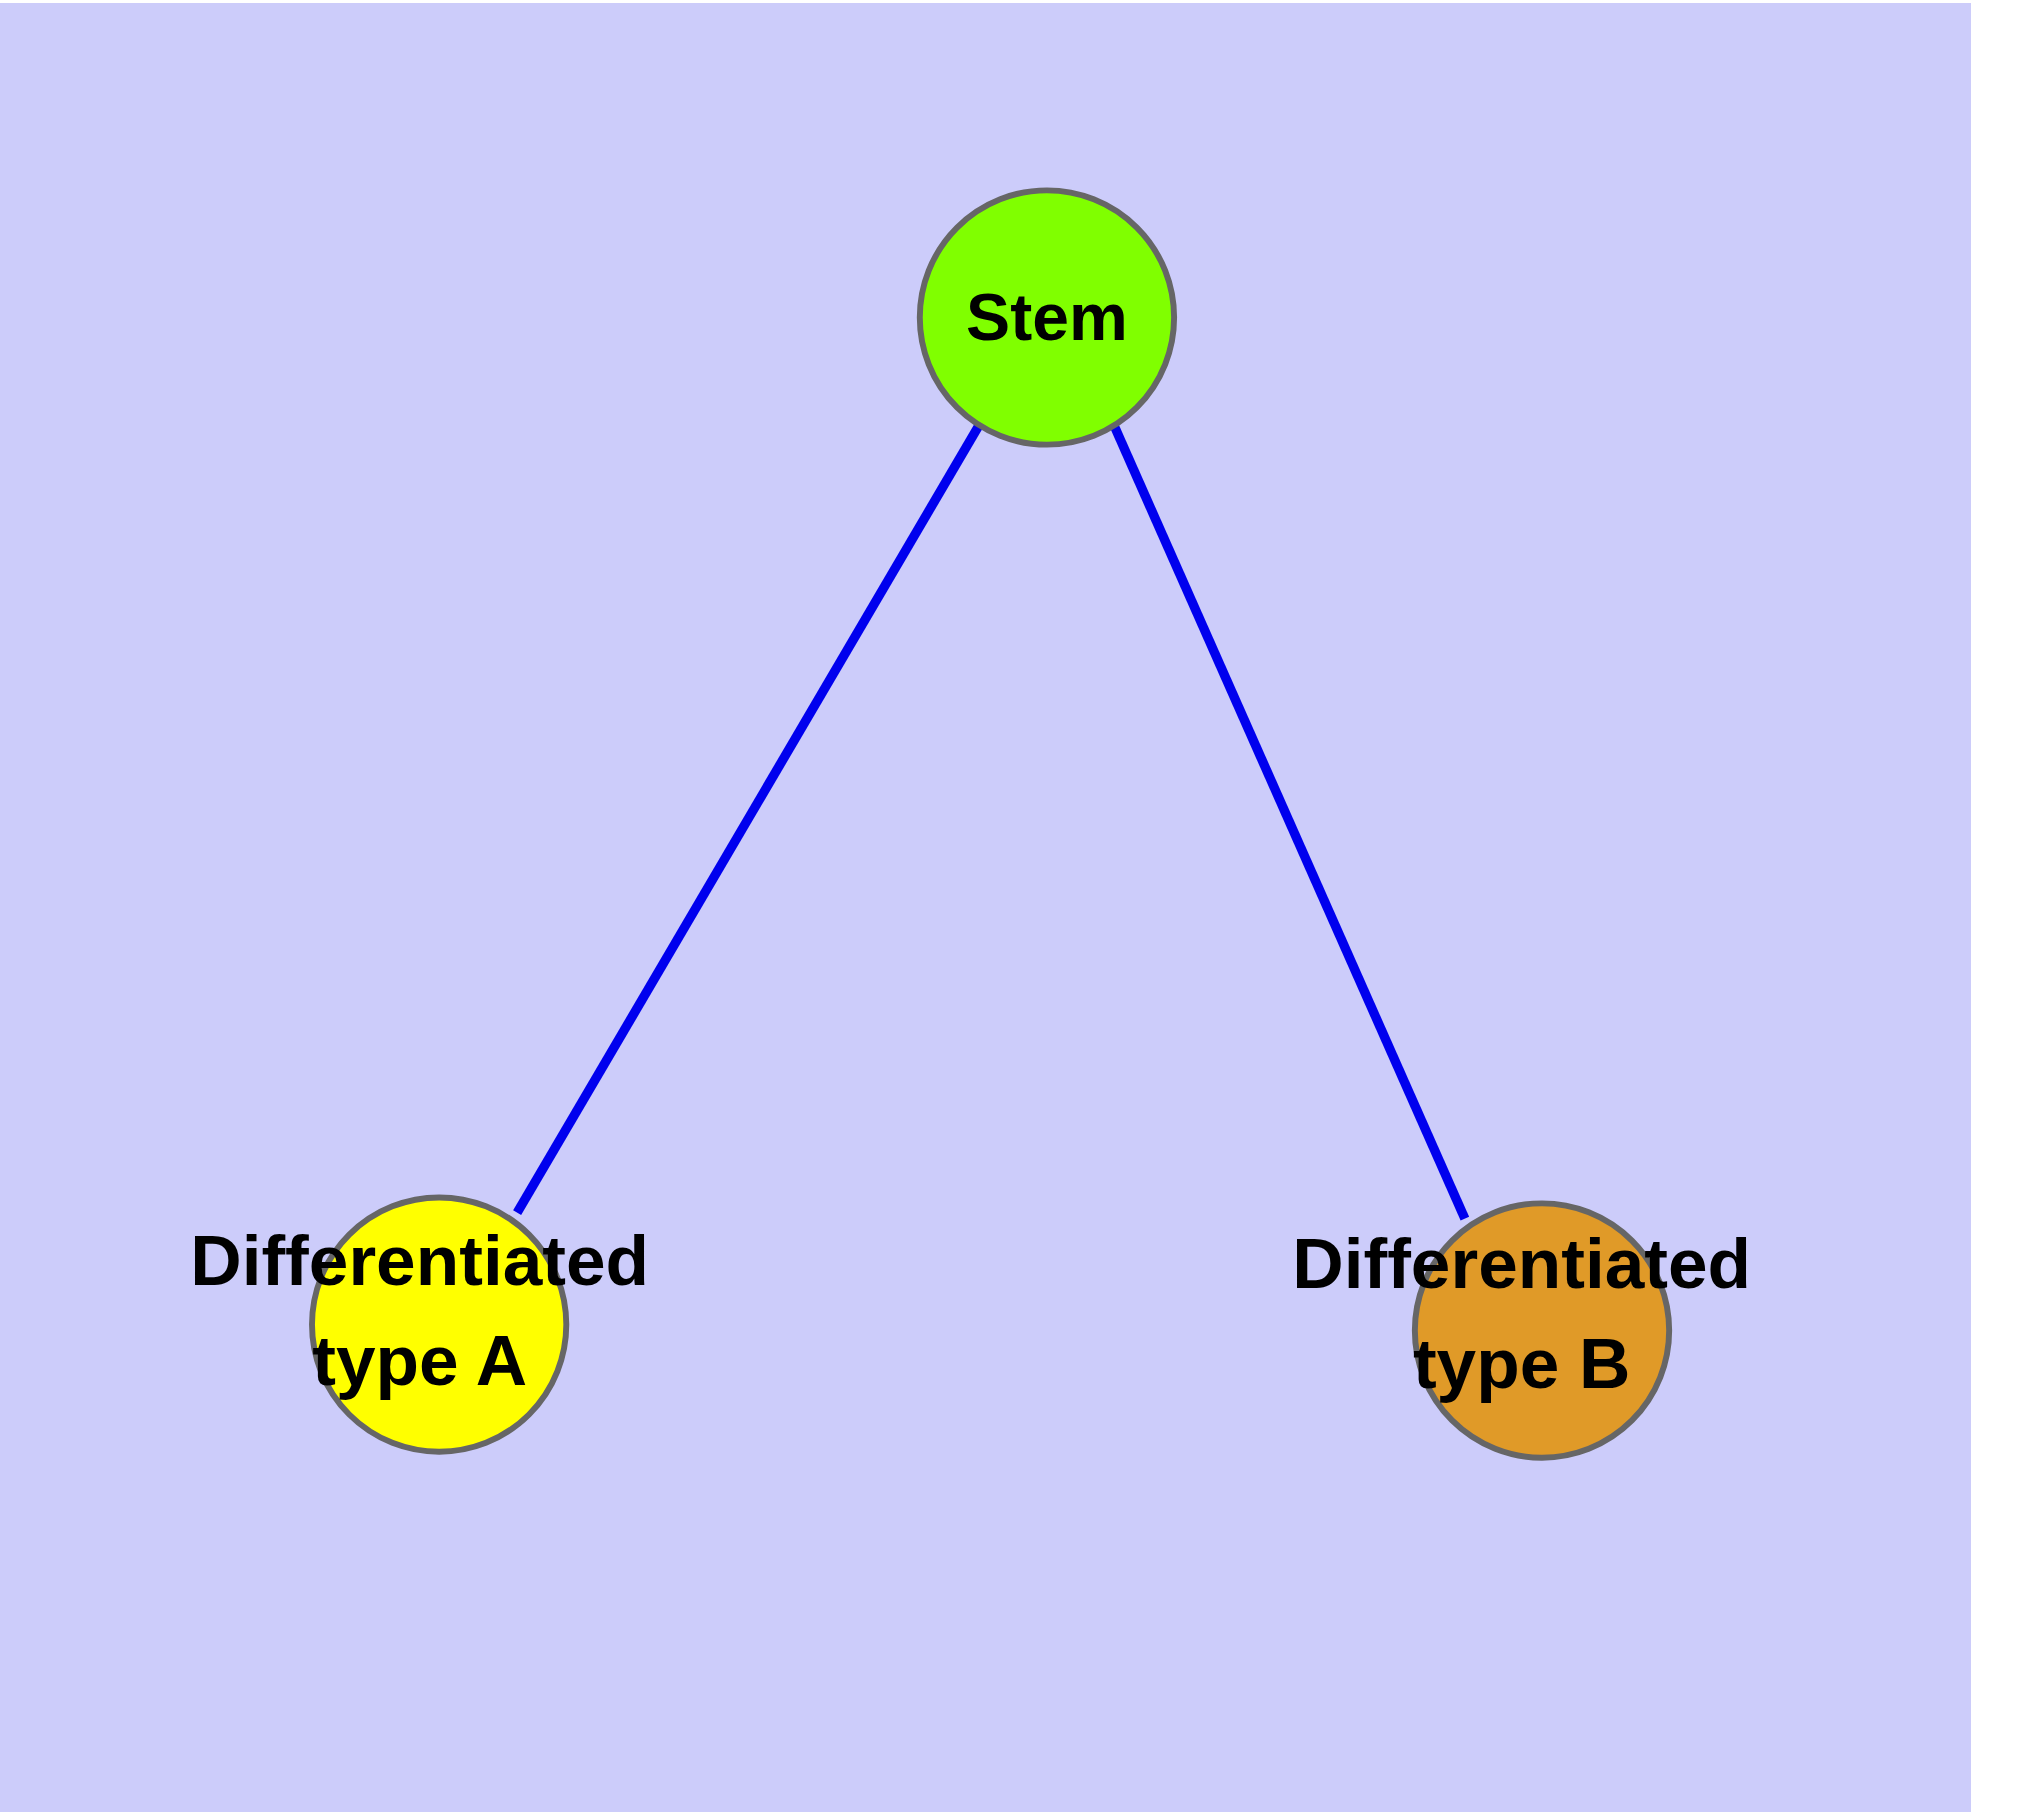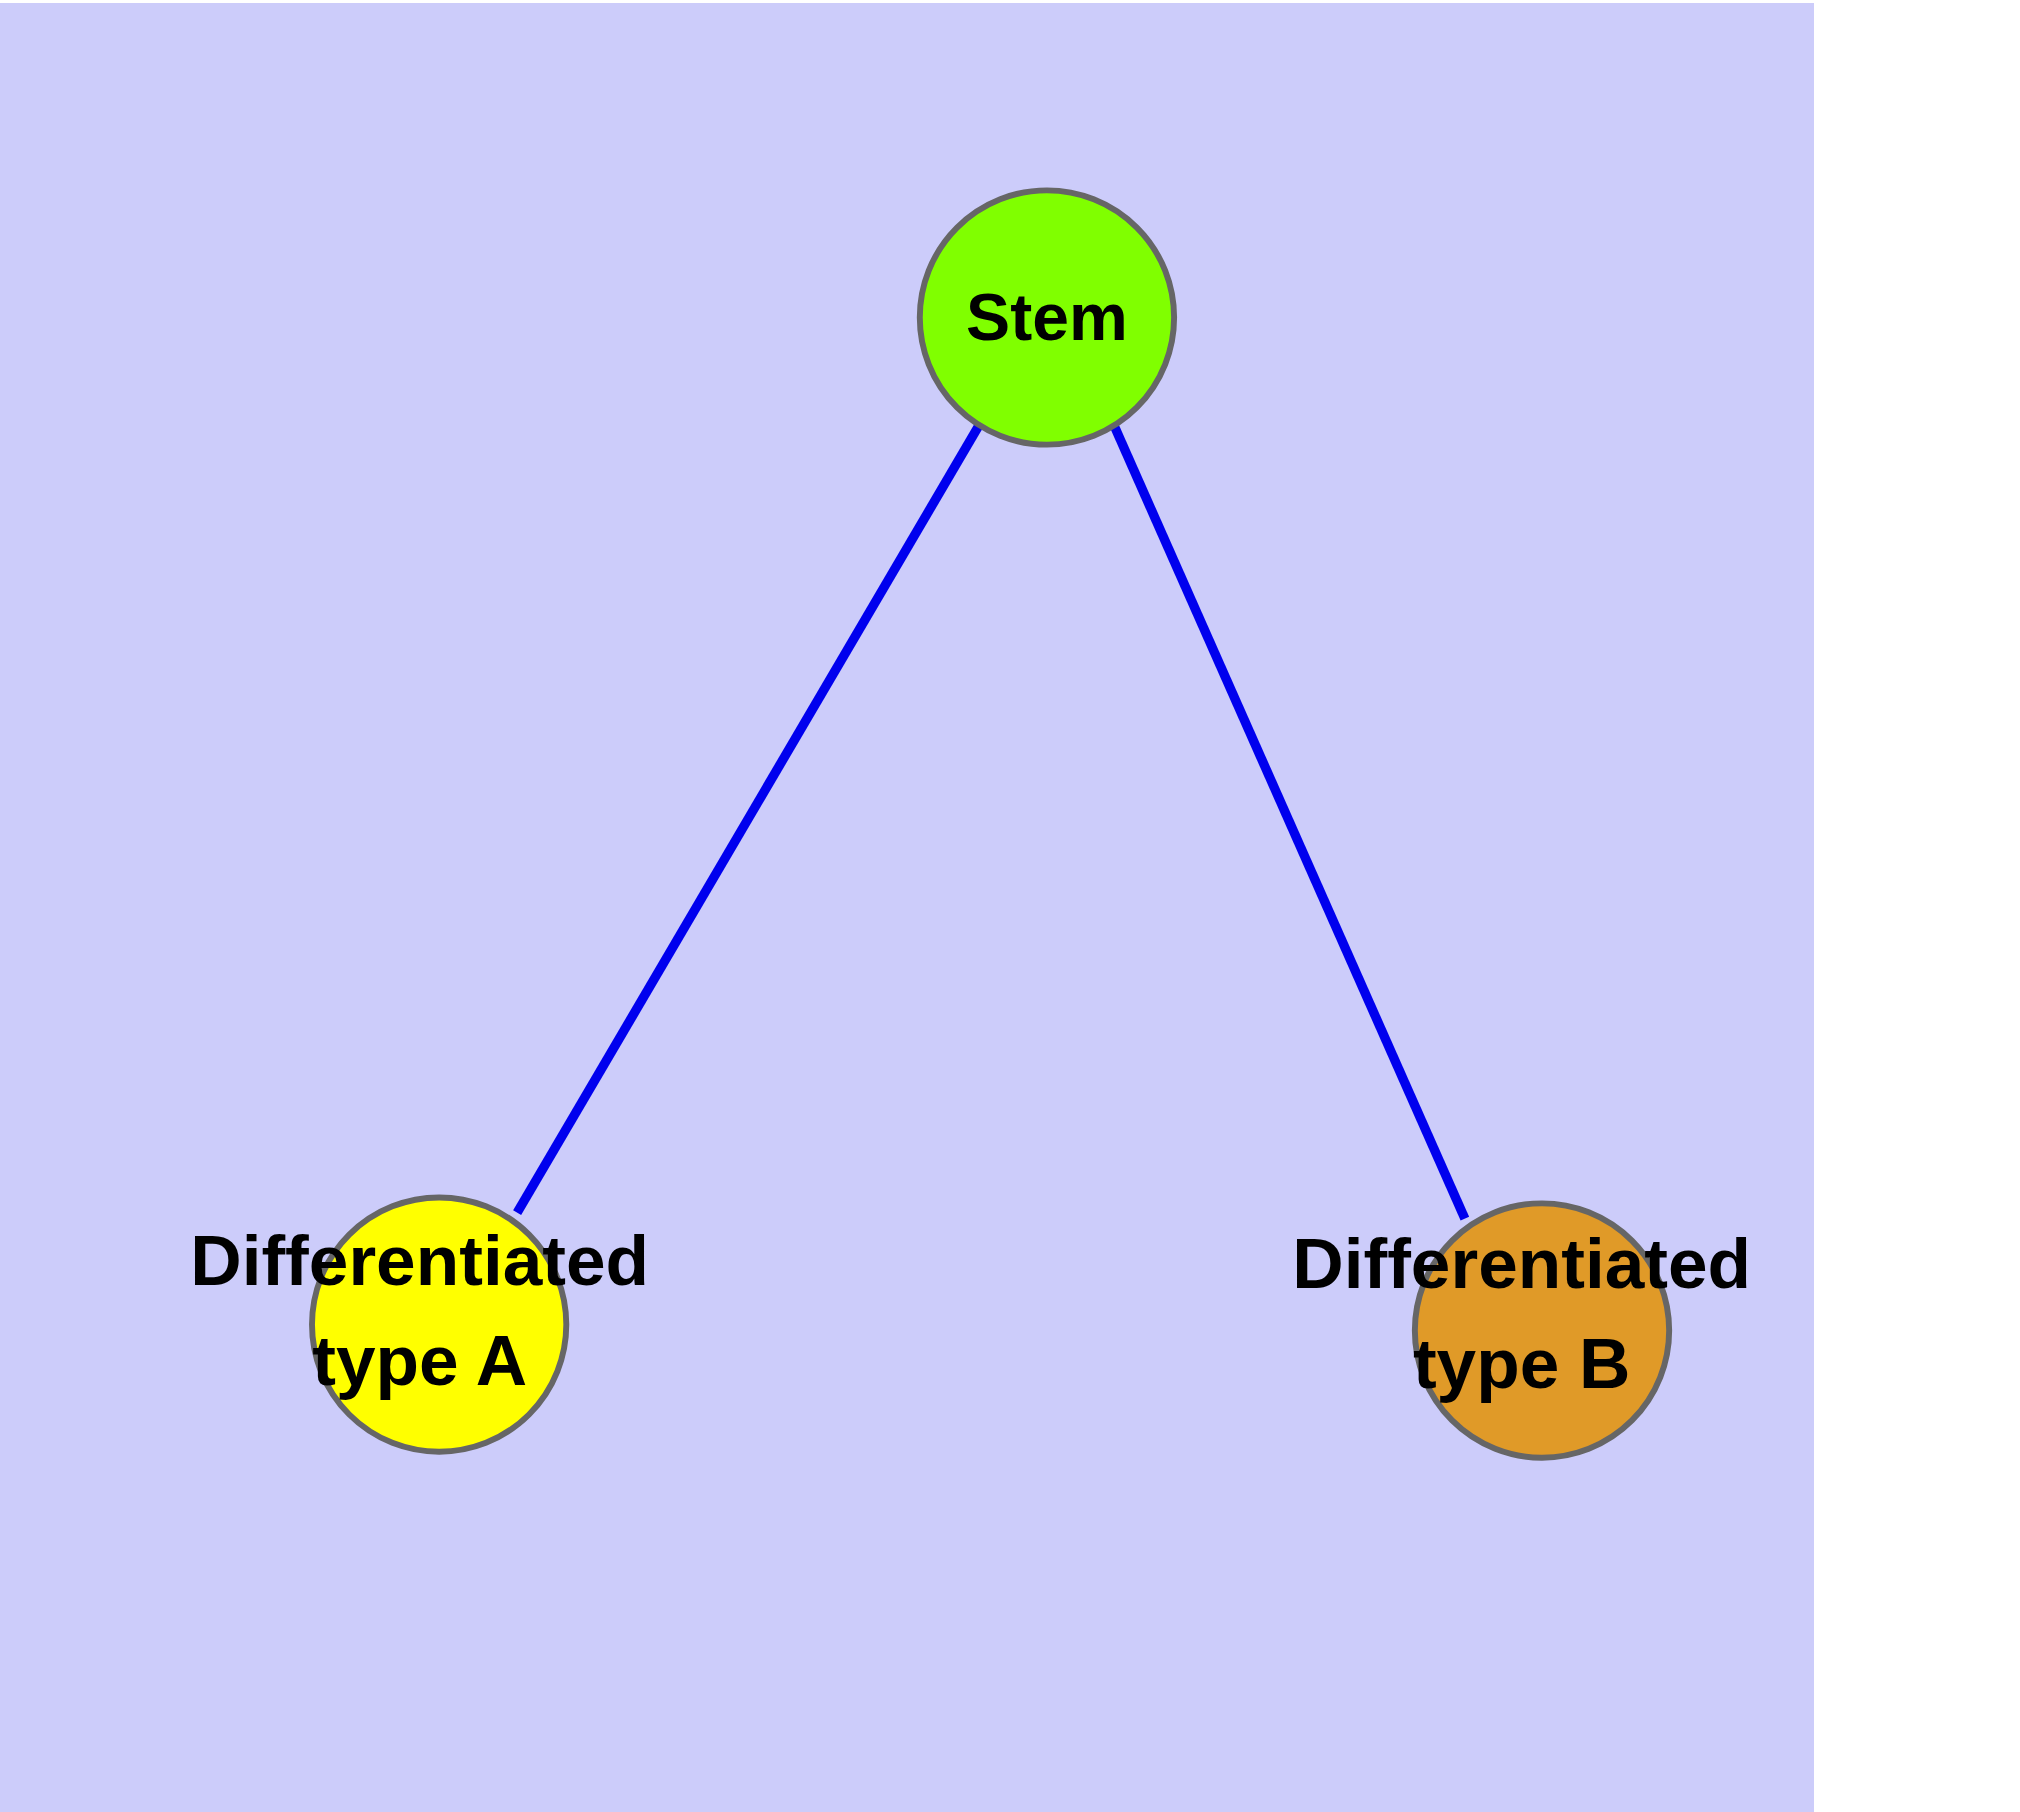--- a/index.html
+++ b/index.html
@@ -13,21 +13,21 @@
     width: 2021px;
     height: 1812px;
     background: #ffffff;
     overflow: hidden;
     font-family: "Liberation Sans", "DejaVu Sans", sans-serif;
   }
   #graph-surface {
     position: absolute;
     left: 0;
     top: 3.4px;
-    width: 1814px;
+    width: 1971px;
     height: 1809px;
     background: #ccccfa;
   }
   #graph-svg {
     position: absolute;
     left: 0;
     top: 0;
     width: 2021px;
     height: 1809px;
     display: block;

